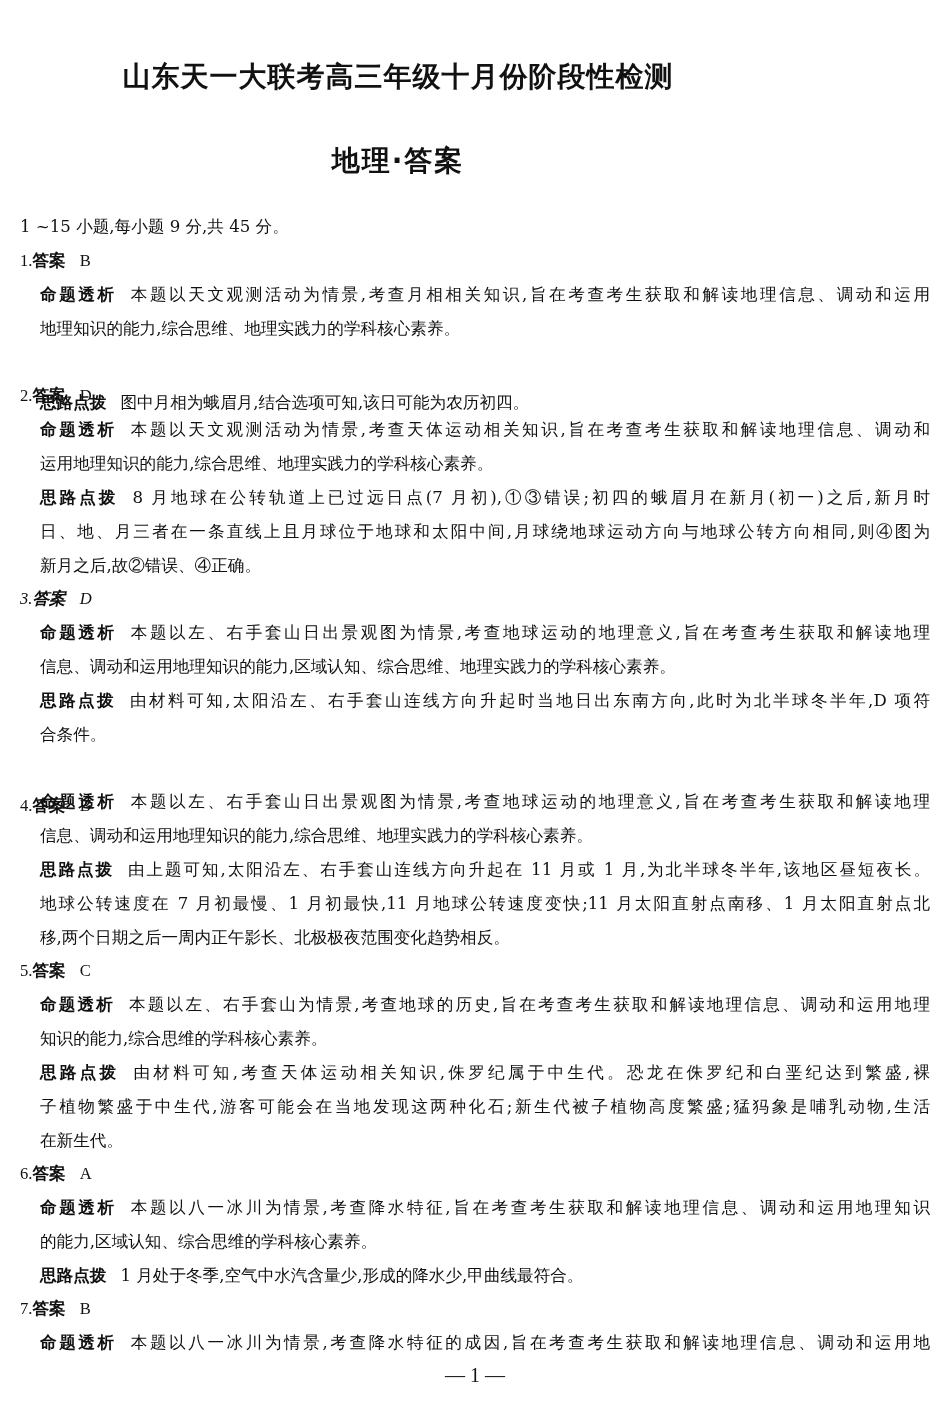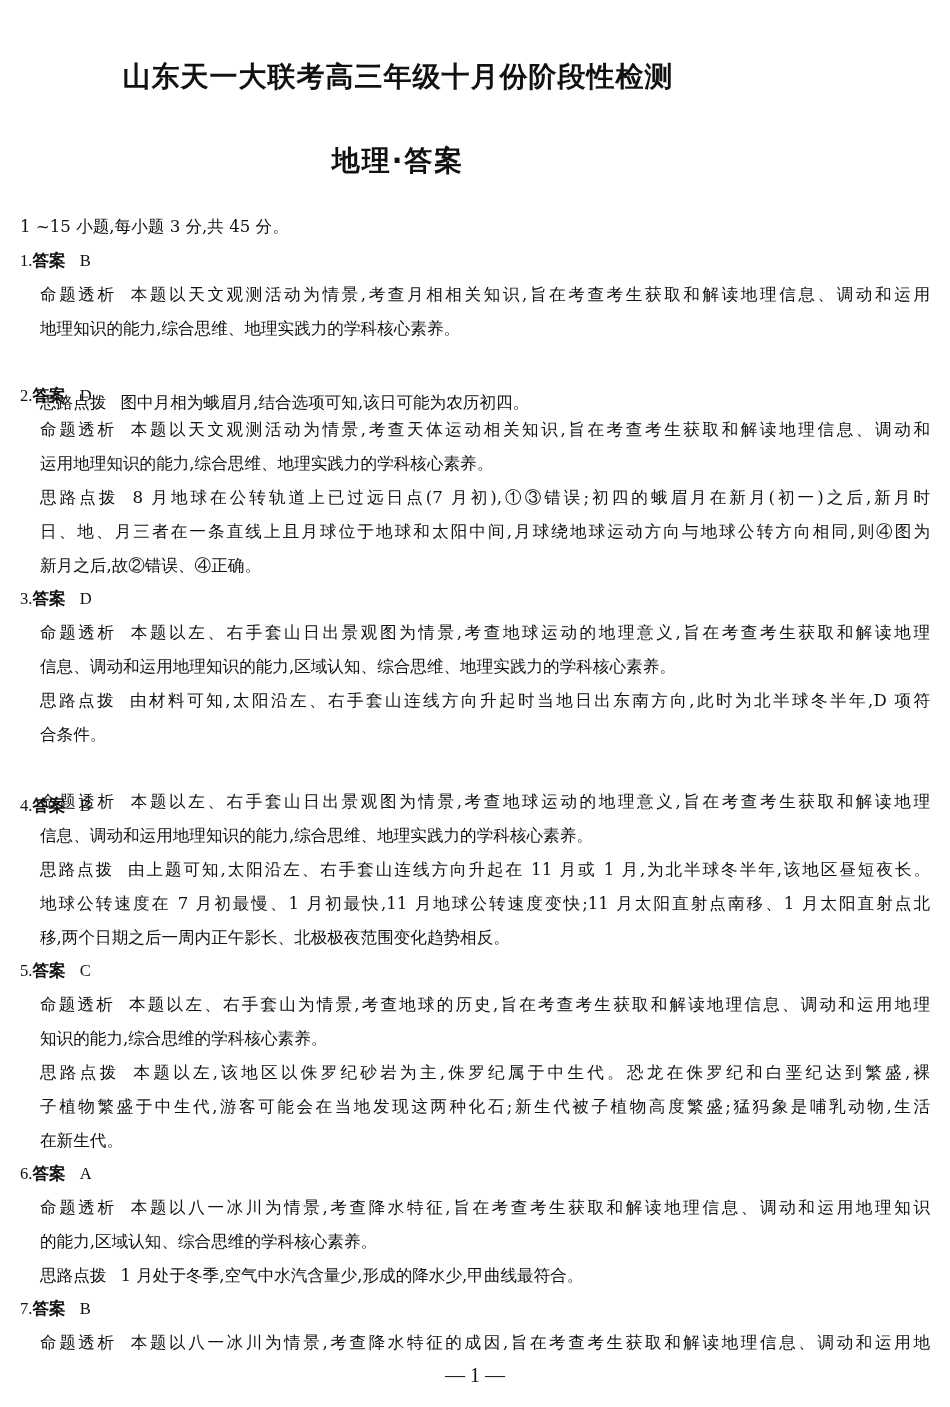--- a/index.html
+++ b/index.html
@@ -16,41 +16,41 @@
   .t1 { top: 58px; font-size: 28px; letter-spacing: 1px; }
   .t2 { top: 142px; font-size: 28px; letter-spacing: 2px; }
   .line {
     position: absolute; left: 20px; width: 912px;
     font-size: 16.6px; line-height: 22px; white-space: nowrap;
   }
   .ind { left: 40px; width: 890px; }
   .cont { left: 40px; }
   .lbl {
     font-family: "DejaVu Sans", "Liberation Sans", sans-serif;
-    font-weight: normal; margin-right: 14px;
+    font-weight: bold; margin-right: 14px;
   }
   .qhead .num { font-family: "Liberation Serif", serif; }
   .qhead .ans {
     font-family: "DejaVu Sans", "Liberation Sans", sans-serif;
     font-weight: bold;
   }
   .qhead .letter { margin-left: 14px; font-family: "Liberation Serif", serif; }
   .just { text-align: justify; text-align-last: justify; }
   .pagenum {
     position: absolute; top: 1364px; left: 0; width: 950px; text-align: center;
     font-size: 20px; font-family: "Liberation Serif", serif;
   }
 </style>
 </head>
 <body>
 
 <div class="title t1">山东天一大联考高三年级十月份阶段性检测</div>
 <div class="title t2">地理·答案</div>
 
-<div class="line" style="top:216px;">1 ~15 小题,每小题 3 分,共 45 分。</div>
+<div class="line" style="top:216px;">1 ~15 小题,每小题 9 分,共 45 分。</div>
 
 <div class="line qhead" style="top:250px;">
   <span class="num">1.</span><span class="ans">答案</span><span class="letter">B</span>
 </div>
 <div class="line ind just" style="top:284px;">
   <span class="lbl">命题透析</span><span>本题以天文观测活动为情景,考查月相相关知识,旨在考查考生获取和解读地理信息、调动和运用</span>
 </div>
 <div class="line cont" style="top:318px;">地理知识的能力,综合思维、地理实践力的学科核心素养。</div>
 <div class="line ind" style="top:352px;margin-top:40px;">
   <span class="lbl">思路点拨</span><span>图中月相为蛾眉月,结合选项可知,该日可能为农历初四。</span>
@@ -62,21 +62,21 @@
 <div class="line ind just" style="top:419px;">
   <span class="lbl">命题透析</span><span>本题以天文观测活动为情景,考查天体运动相关知识,旨在考查考生获取和解读地理信息、调动和</span>
 </div>
 <div class="line cont" style="top:453px;">运用地理知识的能力,综合思维、地理实践力的学科核心素养。</div>
 <div class="line ind just" style="top:487px;">
   <span class="lbl">思路点拨</span><span>8 月地球在公转轨道上已过远日点(7 月初),①③错误;初四的蛾眉月在新月(初一)之后,新月时</span>
 </div>
 <div class="line cont just" style="top:521px; width:890px;">日、地、月三者在一条直线上且月球位于地球和太阳中间,月球绕地球运动方向与地球公转方向相同,则④图为</div>
 <div class="line cont" style="top:555px;">新月之后,故②错误、④正确。</div>
 
-<div class="line qhead" style="top:588px;">
+<div class="line qhead" style="top:588px;font-style:italic;">
   <span class="num">3.</span><span class="ans">答案</span><span class="letter">D</span>
 </div>
 <div class="line ind just" style="top:622px;">
   <span class="lbl">命题透析</span><span>本题以左、右手套山日出景观图为情景,考查地球运动的地理意义,旨在考查考生获取和解读地理</span>
 </div>
 <div class="line cont" style="top:656px;">信息、调动和运用地理知识的能力,区域认知、综合思维、地理实践力的学科核心素养。</div>
 <div class="line ind just" style="top:690px;">
   <span class="lbl">思路点拨</span><span>由材料可知,太阳沿左、右手套山连线方向升起时当地日出东南方向,此时为北半球冬半年,D 项符</span>
 </div>
 <div class="line cont" style="top:724px;">合条件。</div>
@@ -95,21 +95,21 @@
 <div class="line cont" style="top:927px;">移,两个日期之后一周内正午影长、北极极夜范围变化趋势相反。</div>
 
 <div class="line qhead" style="top:960px;">
   <span class="num">5.</span><span class="ans">答案</span><span class="letter">C</span>
 </div>
 <div class="line ind just" style="top:994px;">
   <span class="lbl">命题透析</span><span>本题以左、右手套山为情景,考查地球的历史,旨在考查考生获取和解读地理信息、调动和运用地理</span>
 </div>
 <div class="line cont" style="top:1028px;">知识的能力,综合思维的学科核心素养。</div>
 <div class="line ind just" style="top:1062px;">
-  <span class="lbl">思路点拨</span><span>本题以左,该地区以侏罗纪砂岩为主,侏罗纪属于中生代。恐龙在侏罗纪和白垩纪达到繁盛,裸</span>
+  <span class="lbl">思路点拨</span><span>由材料可知,考查天体运动相关知识,侏罗纪属于中生代。恐龙在侏罗纪和白垩纪达到繁盛,裸</span>
 </div>
 <div class="line cont just" style="top:1096px; width:890px;">子植物繁盛于中生代,游客可能会在当地发现这两种化石;新生代被子植物高度繁盛;猛犸象是哺乳动物,生活</div>
 <div class="line cont" style="top:1130px;">在新生代。</div>
 
 <div class="line qhead" style="top:1163px;">
   <span class="num">6.</span><span class="ans">答案</span><span class="letter">A</span>
 </div>
 <div class="line ind just" style="top:1197px;">
   <span class="lbl">命题透析</span><span>本题以八一冰川为情景,考查降水特征,旨在考查考生获取和解读地理信息、调动和运用地理知识</span>
 </div>

